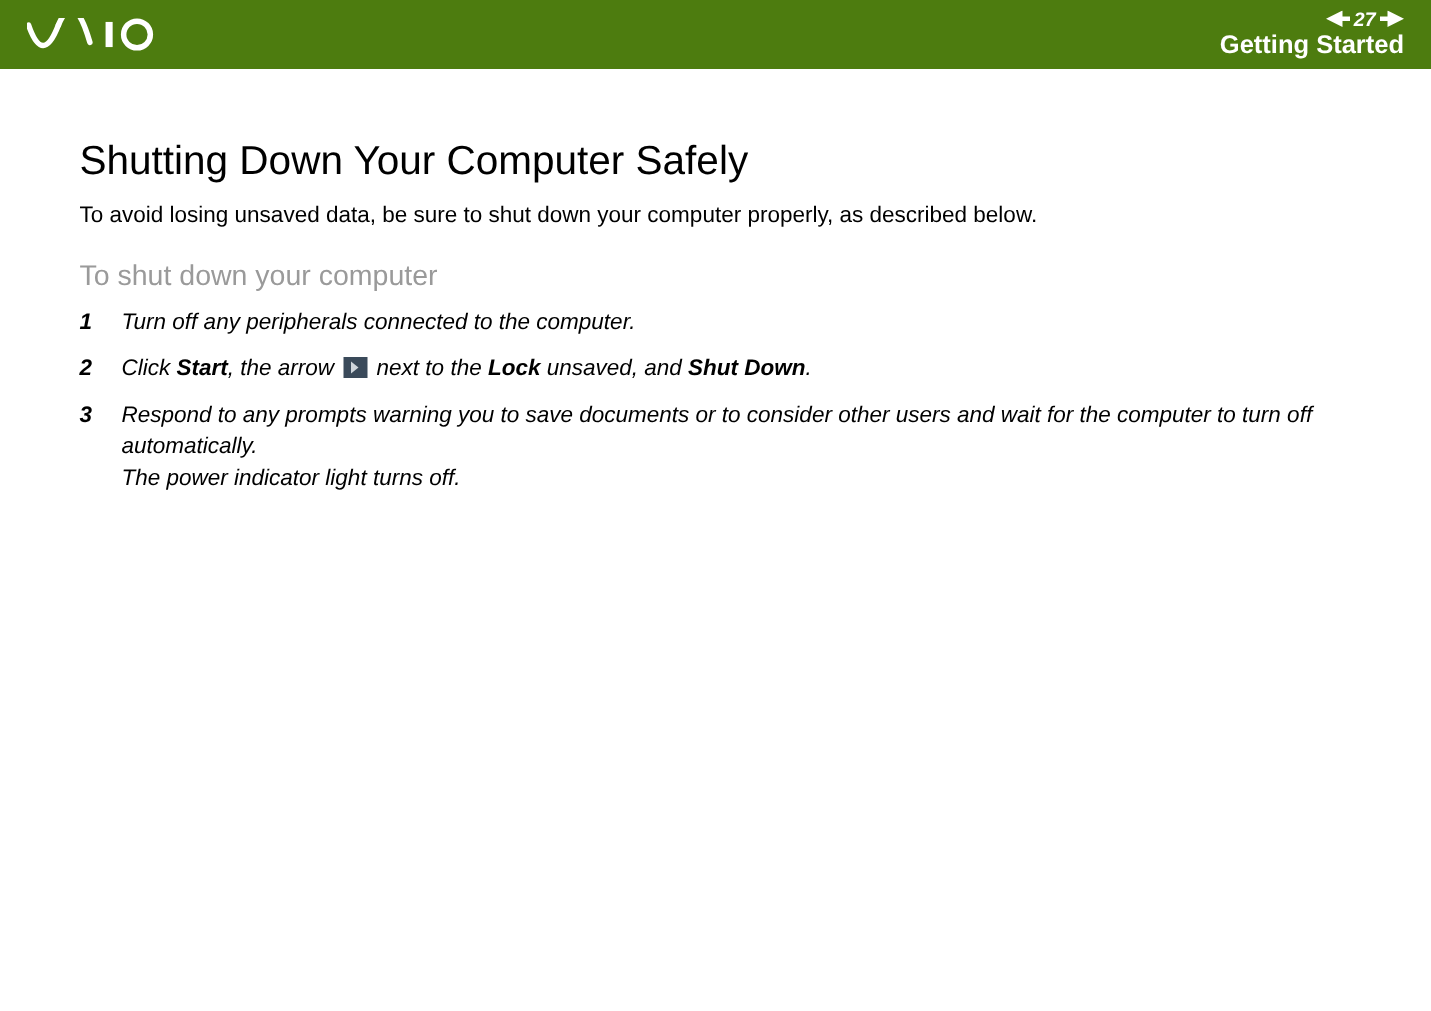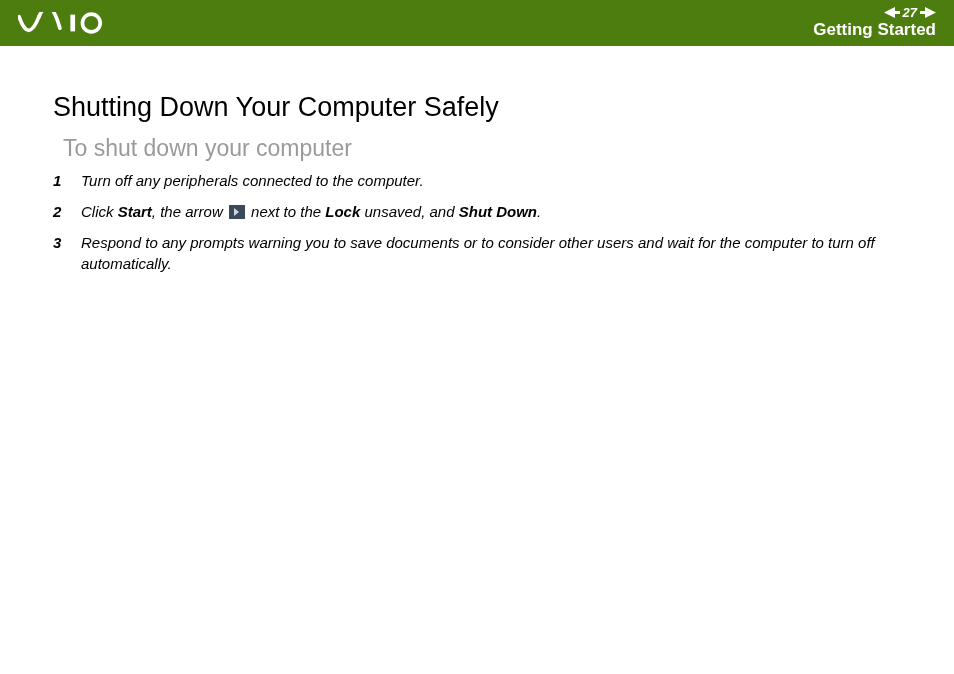--- a/index.html
+++ b/index.html
@@ -64,25 +64,24 @@
     font-size: 27px;
     font-weight: normal;
     margin-bottom: 12px;
     letter-spacing: 0px;
   }
   .intro {
     font-size: 15px;
     margin-bottom: 22px;
   }
   h2 {
-    font-size: 23px;
+    font-size: 19px;
     font-weight: normal;
     color: #9a9a9a;
     margin-bottom: 8px;
-    margin-left: 10px;
   }
   ol.steps {
     list-style: none;
     counter-reset: step;
     font-style: italic;
   }
   ol.steps > li {
     counter-increment: step;
     display: flex;
     align-items: flex-start;
@@ -142,29 +141,31 @@
             <polygon points="16,5.5 5,0 5,4 0,4 0,7 5,7 5,11" fill="#fff"></polygon>
           </svg>
       </span>
     </div>
     <div class="section-name">Getting Started</div>
   </div>
 </div>
 
 <div class="content">
   <h1>Shutting Down Your Computer Safely</h1>
+  <p class="intro">To avoid losing unsaved data, be sure to shut down your computer properly, as described below.</p>
   <h2>To shut down your computer</h2>
   <ol class="steps">
     <li>
       <div class="step-body">Turn off any peripherals connected to the computer.</div>
     </li>
     <li>
       <div class="step-body">
         <span>Click </span><b>Start</b><span>, the arrow </span><span class="inline-icon"></span><span> next to the </span><b>Lock</b><span> unsaved, and </span><b>Shut Down</b><span>.</span>
       </div>
     </li>
     <li>
       <div class="step-body">
         <span>Respond to any prompts warning you to save documents or to consider other users and wait for the computer to turn off automatically.</span><br>
+        <span>The power indicator light turns off.</span>
       </div>
     </li>
   </ol>
 </div>
 
 </body></html>

